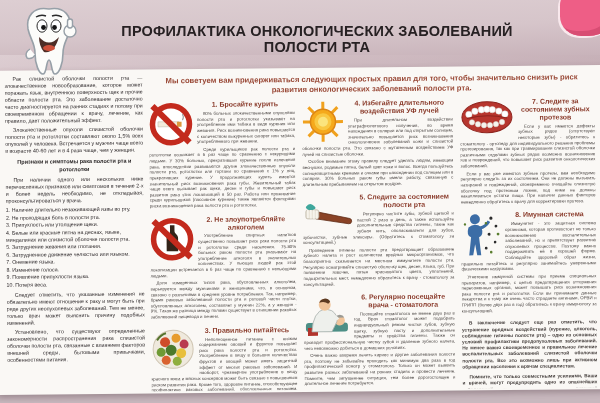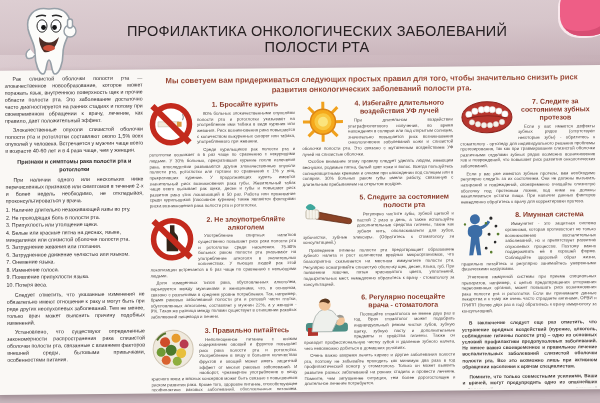--- a/index.html
+++ b/index.html
@@ -7,21 +7,21 @@
         background:#c8b8be;font-family:"Liberation Sans",sans-serif;}
   
   .band{position:absolute;left:0;top:0;right:0;height:71px;
         background:linear-gradient(178deg,#ddced2 0%,#d6c5ca 45%,#c2abb3 100%);
         border-bottom:2px solid #b2949d;}
   .band::after{content:"";position:absolute;left:0;bottom:0;width:100%;height:16px;
         background:linear-gradient(90deg,#e7dadd 0%,#d8c6cb 40%,#c6b0b7 100%);
         opacity:.55;}
   .mascot{position:absolute;left:18px;top:4px;width:64px;height:74px;z-index:5;}
   .poster-title{position:absolute;left:96px;right:62px;top:24px;z-index:4;
-        text-align:center;font-size:14.5px;font-weight:normal;color:#272123;
+        text-align:center;font-size:14.5px;font-weight:bold;color:#272123;
         letter-spacing:.2px;line-height:1.1;}
   .blob{position:absolute;right:-18px;top:-16px;width:58px;height:52px;z-index:6;
         background:#ee5e86;border-radius:46% 54% 58% 42%;
         box-shadow:inset -5px -5px 0 #d84d73, -2px 2px 0 #f8e8ec;}
   
   .sheet{position:absolute;left:-4px;right:-4px;top:68px;height:324px;
         background:#faf8f5;transform:rotate(-0.55deg);
         box-shadow:0 3px 6px rgba(70,45,55,.35);
         padding:5px 8px 2px 10px;box-sizing:border-box;}
   .layout{display:flex;gap:6px;height:100%;}

